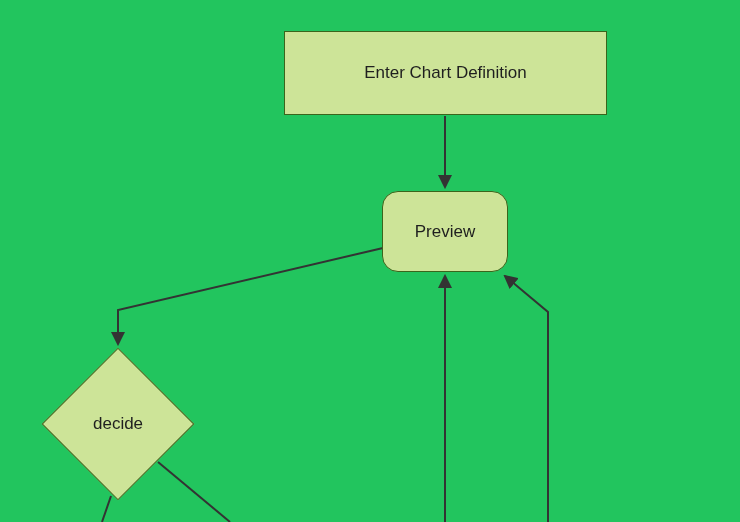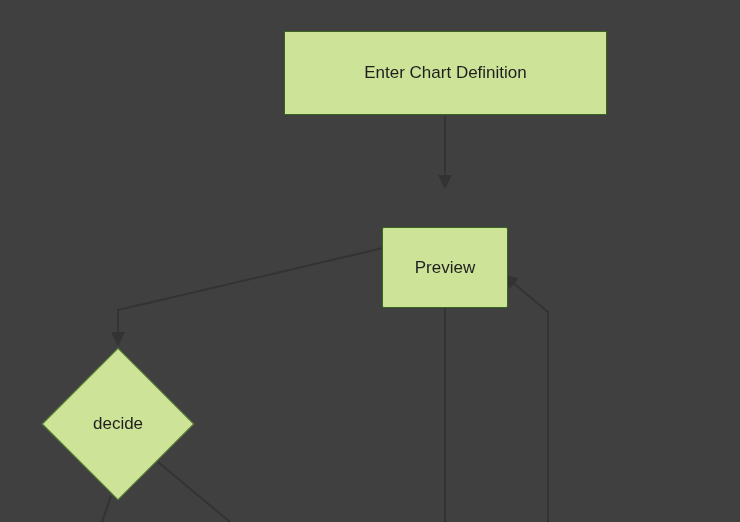--- a/index.html
+++ b/index.html
@@ -5,21 +5,21 @@
   html, body {
     margin: 0;
     padding: 0;
     background: #ffffff;
     font-family: "Liberation Sans", "DejaVu Sans", sans-serif;
   }
   .stage {
     position: relative;
     width: 740px;
     height: 522px;
-    background: #404040;
+    background: #22c55e;
     overflow: hidden;
   }
   .edges-layer {
     position: absolute;
     left: 0;
     top: 0;
     width: 740px;
     height: 522px;
   }
   .edge {
@@ -43,22 +43,21 @@
     left: 284px;
     top: 31px;
     width: 323px;
     height: 84px;
   }
   .node-rounded {
     left: 382px;
     top: 191px;
     width: 126px;
     height: 81px;
-    border-radius: 2px;
-    margin-top: 36px;
+    border-radius: 16px;
   }
   .node-diamond {
     left: 64px;
     top: 370px;
     width: 108px;
     height: 108px;
     transform: rotate(45deg);
   }
   .node-diamond .diamond-label {
     transform: rotate(-45deg);

